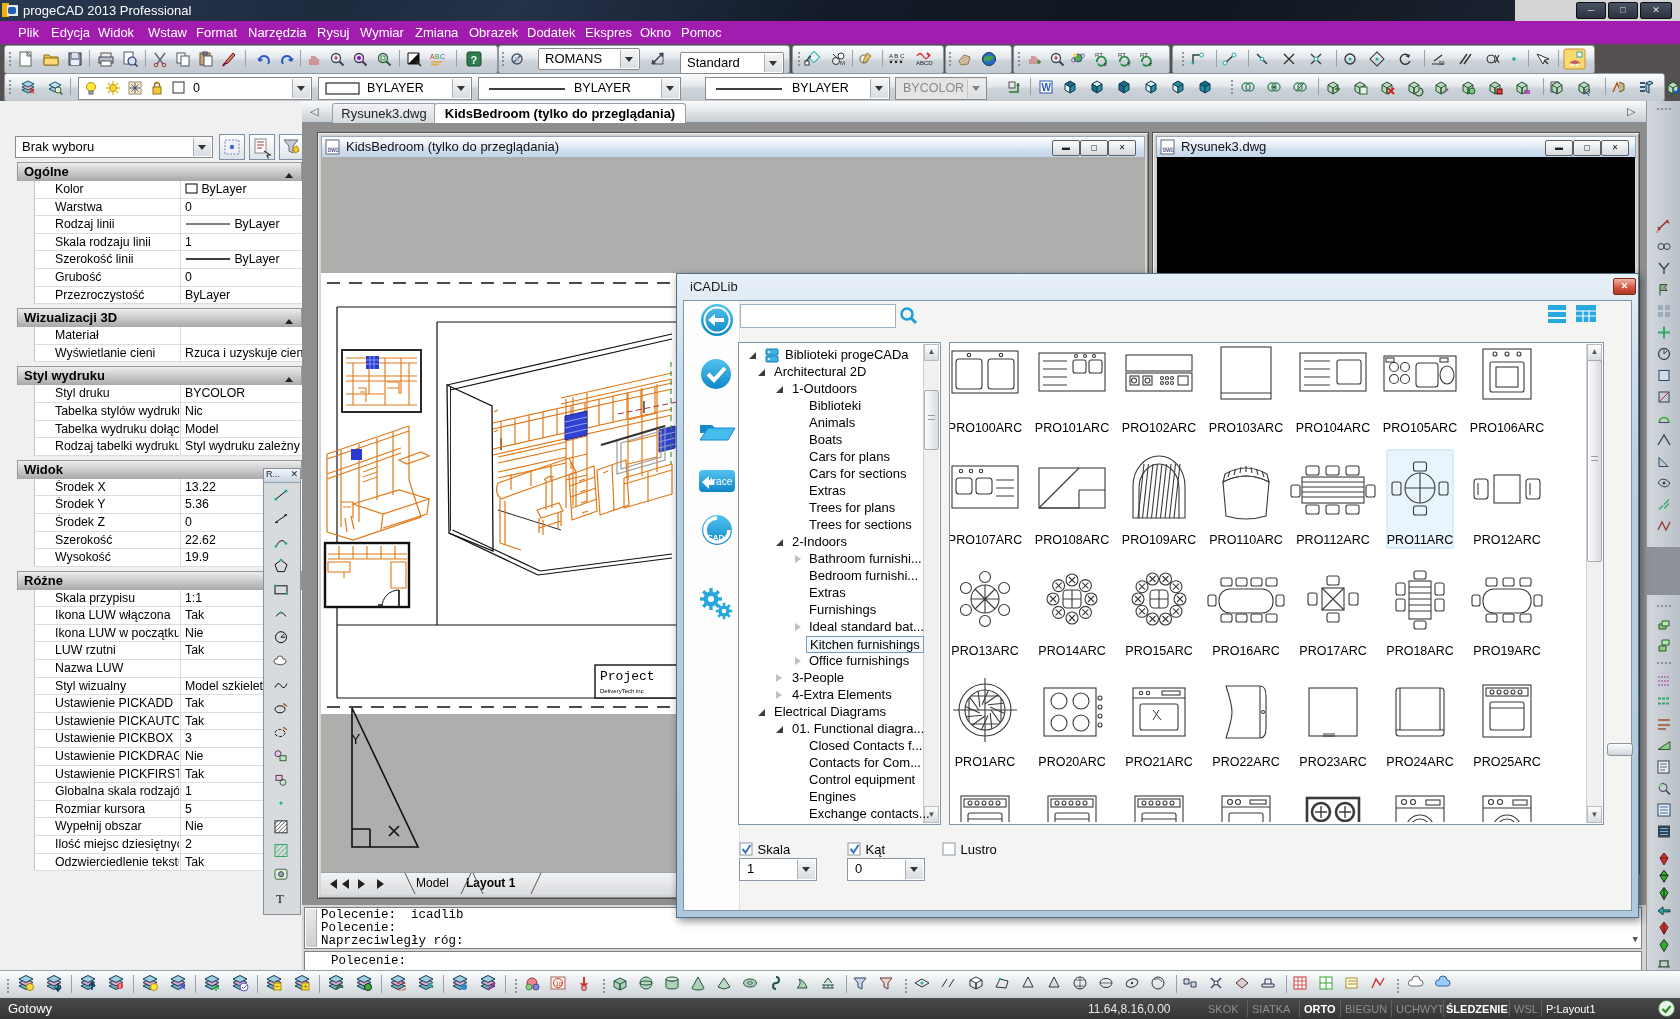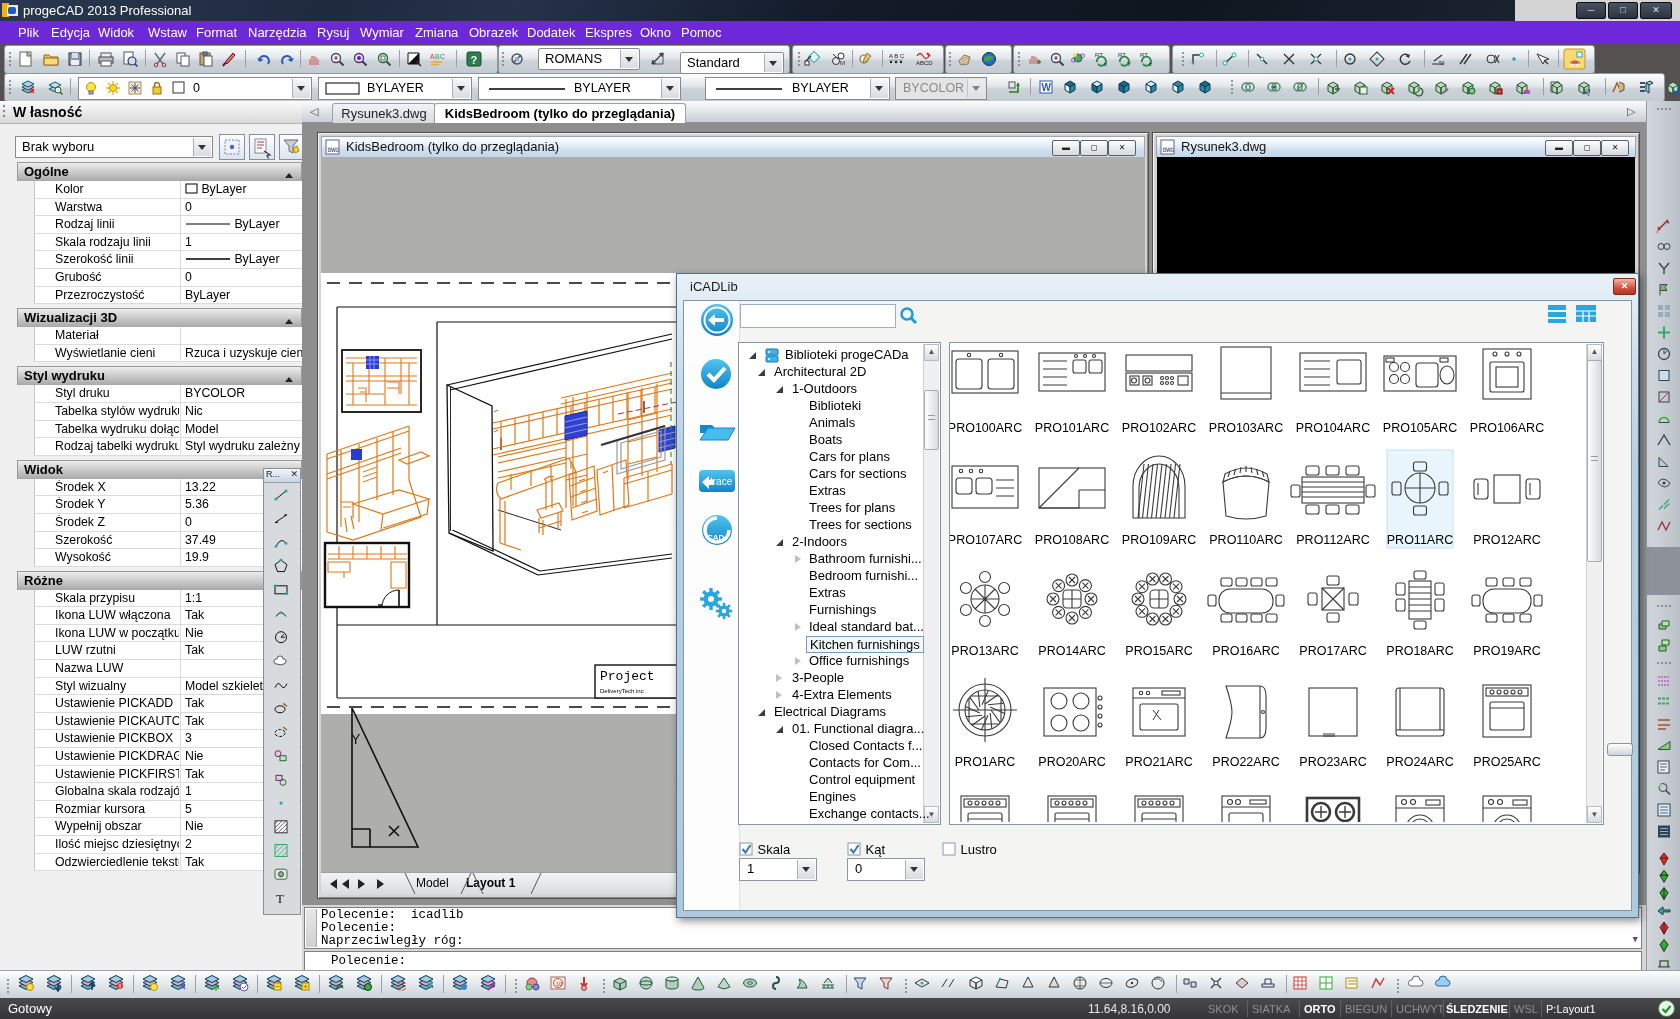--- a/index.html
+++ b/index.html
@@ -2,21 +2,21 @@
 <html><head><meta charset="utf-8">
 <style>
 html,body{margin:0;padding:0;width:1680px;height:1019px;overflow:hidden;background:#d4d4d4;
 font-family:"Liberation Sans",sans-serif;}
 #root{position:absolute;left:0;top:0;width:1680px;height:1019px;overflow:hidden;}
 .abs{position:absolute;}
 
 #titlebar{left:0;top:0;width:1515px;height:21px;background:linear-gradient(115deg,#2a3850 0%,#1e2a3e 22%,#25324a 34%,#131b29 55%,#10161f 78%,#1a2230 100%);color:#fff;font-size:13px;}
 #titlebar .ttext{position:absolute;left:23px;top:3px;}
 .wbtn{position:absolute;top:2px;width:28px;height:15px;background:linear-gradient(#4a5361,#2b3340);border:1px solid #0c0f15;border-radius:2px;color:#dfe3e8;text-align:center;font-size:9px;line-height:14px;}
-#menubar{left:0;top:21px;width:1680px;height:23px;background:#6d28d9;color:#fff;font-size:13px;}
+#menubar{left:0;top:21px;width:1680px;height:23px;background:#a21caf;color:#fff;font-size:13px;}
 #menubar span{position:absolute;top:4px;}
 
 #tbzone{left:0;top:44px;width:1680px;height:57px;background:#545150;}
 .tg{position:absolute;background:linear-gradient(#fdfefe 0%,#e3e7eb 45%,#ccd3d9 55%,#c3cad1 100%);border:1px solid #8f979e;border-radius:3px;}
 
 #lpanel{left:0;top:101px;width:302px;height:869px;background:#f0f0f0;border-right:1px solid #a0a0a0;font-size:13px;color:#000;}
 #lphead{position:absolute;left:0;top:0;width:302px;height:22px;background:linear-gradient(#fbfbfb,#d9d9d9);border-bottom:1px solid #b5b5b5;}
 #lphead b{position:absolute;left:13px;top:3px;font-size:14px;}
 .combo{background:#fff;border:1px solid #8a8a8a;}
 .cbarrow{position:absolute;right:1px;top:1px;bottom:1px;width:17px;background:linear-gradient(#f5f6f7,#d8dde2);border-left:1px solid #aab0b6;}
@@ -559,28 +559,20 @@
     <span style="position:absolute;left:86px;top:3px;font-size:12.5px">BYLAYER</span>
         <div class="cbarrow"></div>
   </div>
   <div class="combo abs" style="left:895px;top:33px;width:90px;height:21px;background:#e4e4e4">
     <span style="position:absolute;left:7px;top:3px;font-size:12.5px;color:#8a8a8a">BYCOLOR</span>
     <div class="cbarrow" style="opacity:.55"></div>
   </div>
 </div>
 
 <div id="lpanel" class="abs">
-  <div id="lphead">
-        <b>W łasność</b>
-    <svg class="abs" style="left:2px;top:3px" width="6" height="16">
-          <circle cx="2" cy="2" r="1.2" fill="#888"></circle>
-          <circle cx="2" cy="7" r="1.2" fill="#888"></circle>
-          <circle cx="2" cy="12" r="1.2" fill="#888"></circle>
-        </svg>
-  </div>
   <div class="combo abs" style="left:15px;top:35px;width:196px;height:20px;font-size:13px">
     <span style="position:absolute;left:6px;top:2px">Brak wyboru</span>
         <div class="cbarrow"></div>
   </div>
   <div class="abs" style="left:219px;top:33px;width:24px;height:24px;border:1px solid #8090a8;background:linear-gradient(#fff,#dde4ea)">
     <svg width="24" height="24">
           <rect x="5" y="5" width="14" height="14" fill="#eef2f8" stroke="#7080c0" stroke-dasharray="2 1.5"></rect>
           <circle cx="12" cy="12" r="2.2" fill="#4466cc"></circle>
         </svg>
   </div>
@@ -696,21 +688,21 @@
           <span class="v">5.36</span>
         </div>
     <div class="pgrow">
           <span class="l">Środek Z</span>
           <div class="dv"></div>
           <span class="v">0</span>
         </div>
     <div class="pgrow">
           <span class="l">Szerokość</span>
           <div class="dv"></div>
-          <span class="v">37.49</span>
+          <span class="v">22.62</span>
         </div>
     <div class="pgrow">
           <span class="l">Wysokość</span>
           <div class="dv"></div>
           <span class="v">19.9</span>
         </div>
     <div class="pgsec" style="margin-top:4px">
           <span>Różne</span>
           <i></i>
         </div>

